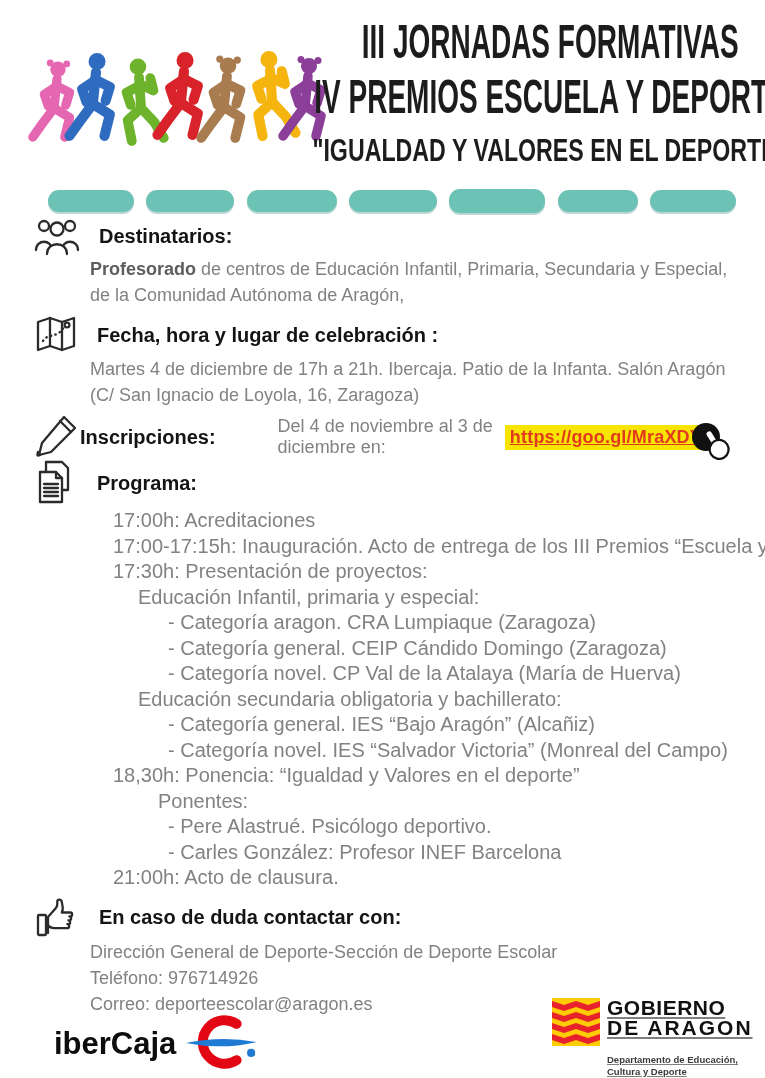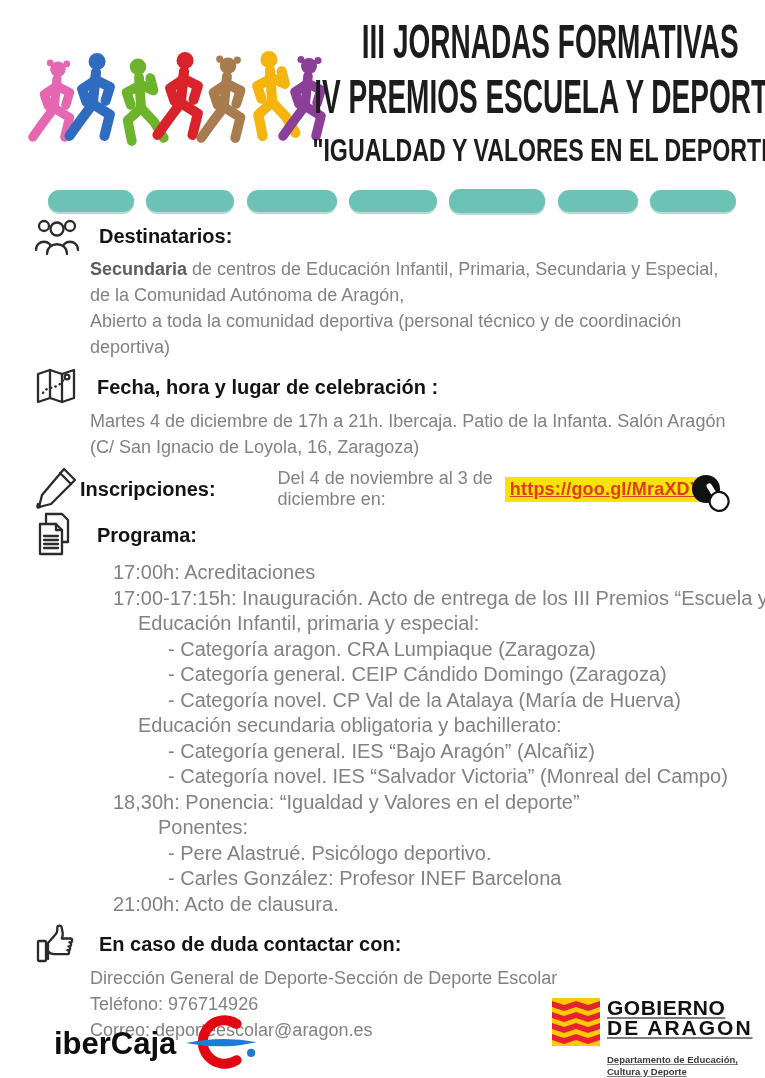--- a/index.html
+++ b/index.html
@@ -142,22 +142,21 @@
               <path d="M2 34 C2 23 18 23 18 34"></path>
             <circle cx="36" cy="10" r="5"></circle>
               <path d="M28 34 C28 23 44 23 44 34"></path>
             <circle cx="23" cy="13" r="6.5" fill="#fff"></circle>
               <path d="M13 38 C13 25 33 25 33 38" fill="#fff"></path>
           </svg>
         </span>
         <span class="sec-title">Destinatarios:</span>
       </div>
       <div class="sec-body">
-        <p><span class="bold-lead">Secundaria</span><span> de centros de Educación Infantil, Primaria, Secundaria y Especial, de la Comunidad Autónoma de Aragón,</span></p>
-        <p>Abierto a toda la comunidad deportiva (personal técnico y de coordinación deportiva)</p>
+        <p><span class="bold-lead">Profesorado</span><span> de centros de Educación Infantil, Primaria, Secundaria y Especial, de la Comunidad Autónoma de Aragón,</span></p>
       </div>
     </div>
 
     <div class="section">
       <div class="sec-head">
         <span class="icon">
           <svg width="44" height="42" viewBox="0 0 44 42" fill="none" stroke="#2b2b2b" stroke-width="2.3" stroke-linecap="round" stroke-linejoin="round">
             <path d="M4 8 L16 4 L28 8 L40 4 L40 32 L28 36 L16 32 L4 36 Z"></path>
             <path d="M16 4 V32 M28 8 V36"></path>
             <path d="M9 27 C13 19 23 25 30 13" stroke-dasharray="0.6 4.2"></path>
@@ -203,20 +202,21 @@
             <path d="M6 12 h16 l6 6 v24 H6 Z" fill="#fff"></path>
             <path d="M22 12 v6 h6"></path>
             <path d="M10 24 h14 M10 28 h14 M10 32 h14 M10 36 h14"></path>
           </svg>
         </span>
         <span class="sec-title">Programa:</span>
       </div>
       <div class="p-list">
         <div class="p-item ind0">17:00h: Acreditaciones</div>
         <div class="p-item ind0">17:00-17:15h: Inauguración. Acto de entrega de los III Premios “Escuela y Deporte”.</div>
+        <div class="p-item ind0">17:30h: Presentación de proyectos:</div>
         <div class="p-item ind1">Educación Infantil, primaria y especial:</div>
         <div class="p-item ind2">- Categoría aragon. CRA Lumpiaque (Zaragoza)</div>
         <div class="p-item ind2">- Categoría general. CEIP Cándido Domingo (Zaragoza)</div>
         <div class="p-item ind2">- Categoría novel. CP Val de la Atalaya (María de Huerva)</div>
         <div class="p-item ind1">Educación secundaria obligatoria y bachillerato:</div>
         <div class="p-item ind2">- Categoría general. IES “Bajo Aragón” (Alcañiz)</div>
         <div class="p-item ind2">- Categoría novel. IES “Salvador Victoria” (Monreal del Campo)</div>
         <div class="p-item ind0">18,30h: Ponencia: “Igualdad y Valores en el deporte”</div>
         <div class="p-item ind15">Ponentes:</div>
         <div class="p-item ind2">- Pere Alastrué. Psicólogo deportivo.</div>

